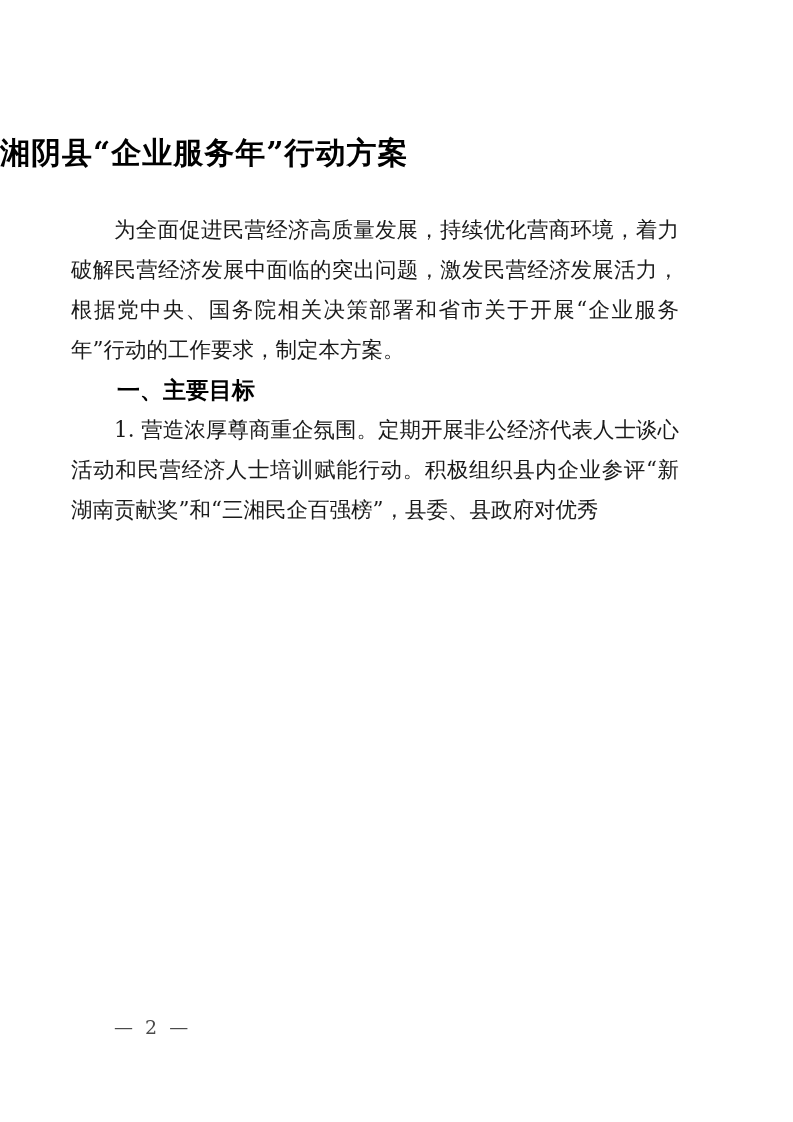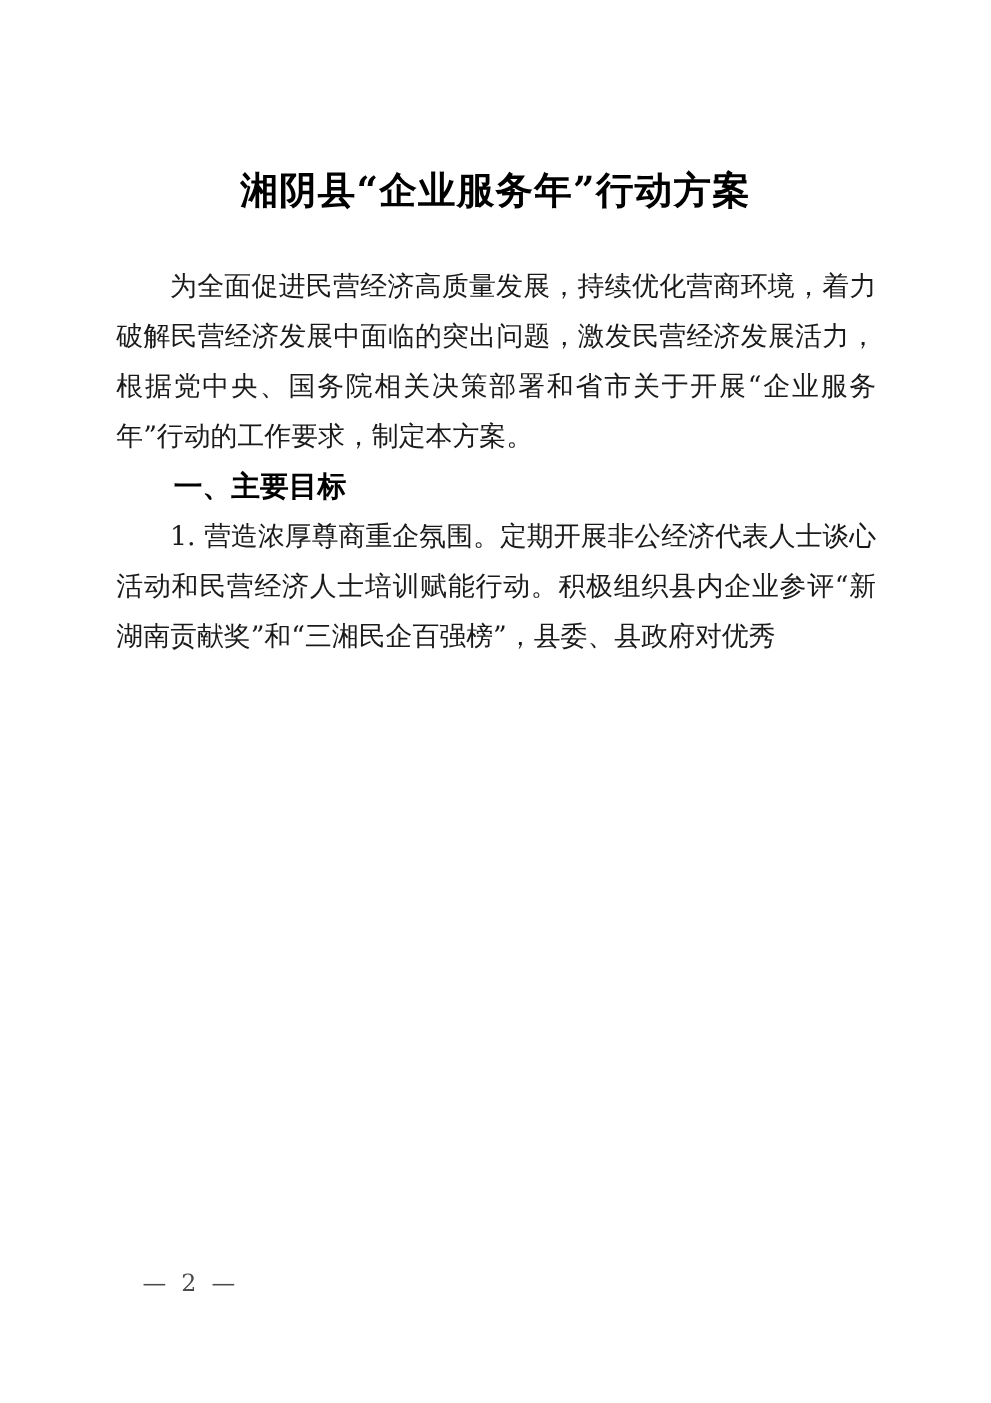--- a/index.html
+++ b/index.html
@@ -13,30 +13,30 @@
     height: 1122px;
     background: #ffffff;
     overflow: hidden;
     font-family: "DejaVu Serif", "Liberation Serif", serif;
     color: #1a1a1a;
     box-sizing: border-box;
   }
   .doc-title {
     margin: 0;
     padding-top: 133px;
-    text-align: center;
+    text-align: left;
     font-size: 30px;
     line-height: 1.3;
     font-weight: 700;
     letter-spacing: 1px;
     color: #000000;
     font-family: "DejaVu Serif", "Liberation Serif", serif;
   }
   .content {
-    margin: 38px 92px 0 93px;
+    margin: 38px 92px 0 71px;
     width: 608px;
     font-size: 21.5px;
     line-height: 40px;
     text-align: justify;
     text-justify: inter-character;
   }
   .para {
     margin: 0;
     text-indent: 2em;
     font-weight: 400;

